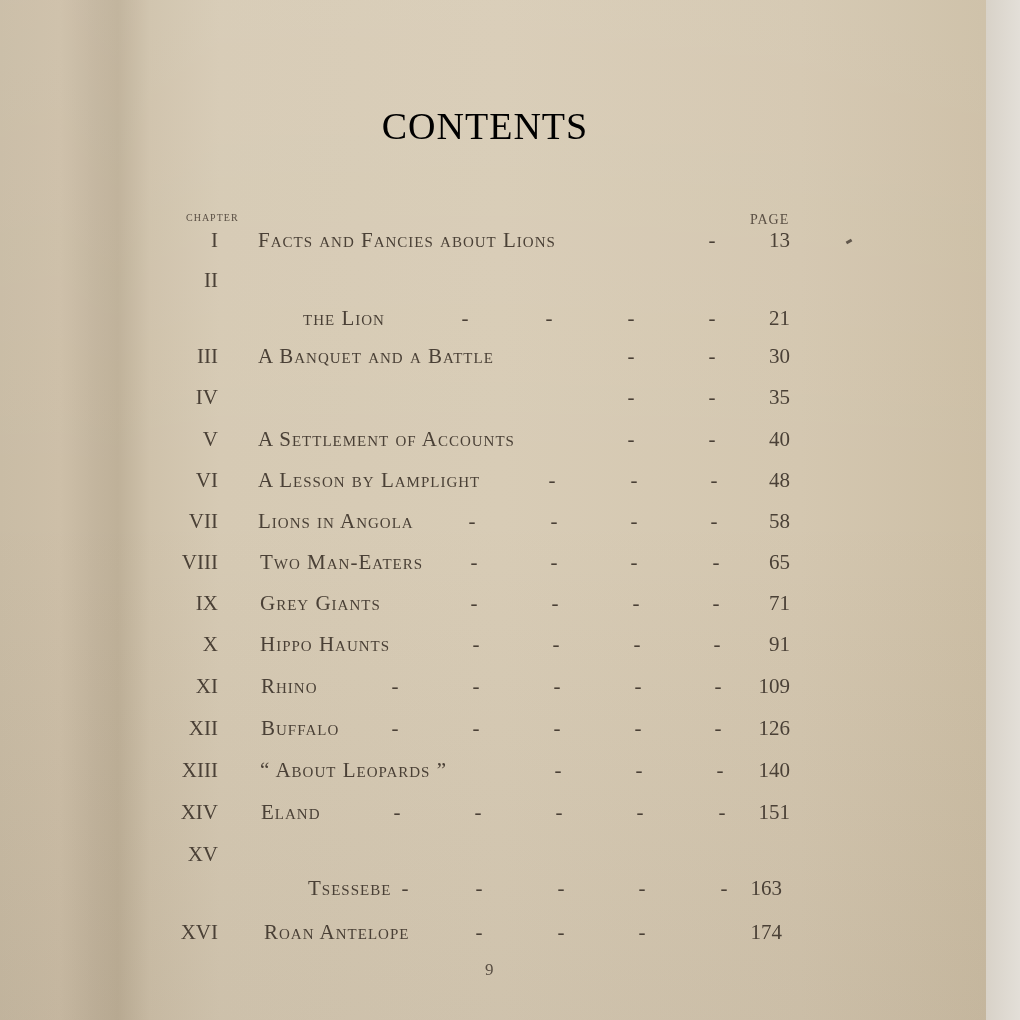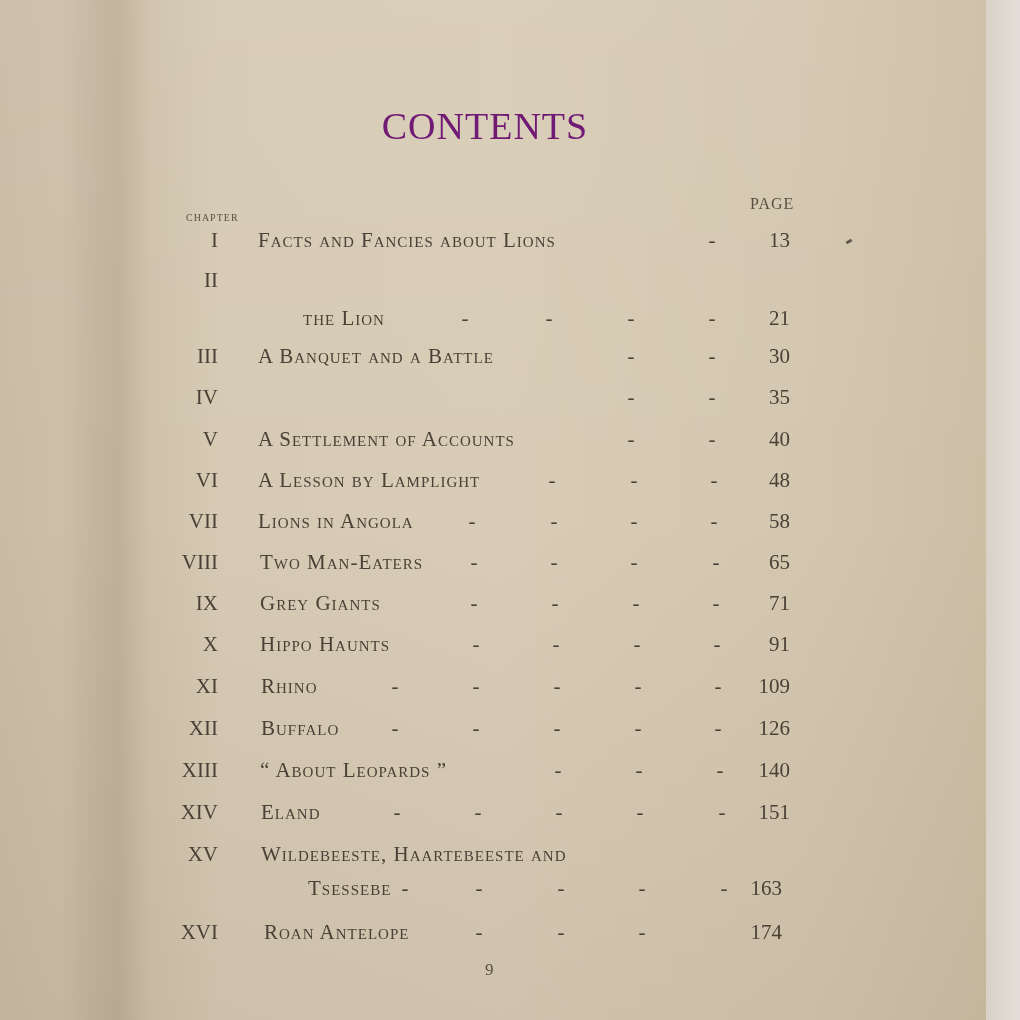--- a/index.html
+++ b/index.html
@@ -16,28 +16,28 @@
     .page::after {
       content: ""; position: absolute; inset: 0;
       background: linear-gradient(180deg, rgba(255,255,255,0.05) 0%, rgba(0,0,0,0.0) 50%, rgba(60,40,20,0.06) 100%);
     }
     .edge {
       position: absolute; right: 0; top: 0; width: 34px; height: 1020px;
       background: linear-gradient(90deg, #d8d2c8, #e3dfd8);
     }
     .title {
       position: absolute; left: 380px; top: 104px; width: 210px;
-      font-size: 38px; letter-spacing: 1px; color: #701a75;
+      font-size: 38px; letter-spacing: 1px; color: #000000;
       text-align: center;
     }
     .hdr-chapter {
       position: absolute; left: 186px; top: 212px; font-size: 10px; letter-spacing: 1px; color: #5a4f44;
     }
     .hdr-page {
-      position: absolute; left: 750px; top: 195px; font-size: 16px; letter-spacing: 1px; color: #5a4f44;
+      position: absolute; left: 750px; top: 212px; font-size: 14px; letter-spacing: 1px; color: #5a4f44;
     }
     .row { position: absolute; left: 0; width: 1000px; height: 30px; font-size: 21px; }
     .num { position: absolute; right: 782px; text-align: right; white-space: nowrap; }
     .ttl { position: absolute; left: 258px; font-variant: small-caps; letter-spacing: 1px; white-space: nowrap; }
     .ttl2 { position: absolute; font-variant: small-caps; letter-spacing: 1px; white-space: nowrap; }
     .dash { position: absolute; width: 8px; text-align: center; }
     .pg { position: absolute; right: 210px; text-align: right; white-space: nowrap; }
     .folio { position: absolute; left: 485px; top: 960px; font-size: 17px; color: #5a4f44; }
     .mark { position: absolute; left: 846px; top: 240px; width: 6px; height: 3px; background: #5d5347; transform: rotate(-30deg); }
   </style>
@@ -181,21 +181,20 @@
   <span class="dash" style="left:393px">-</span>
   <span class="dash" style="left:474px">-</span>
   <span class="dash" style="left:555px">-</span>
   <span class="dash" style="left:636px">-</span>
   <span class="dash" style="left:718px">-</span>
   <span class="pg">151</span>
 </div>
 
 <div class="row" style="top:842px">
   <span class="num">XV</span>
-  <span class="ttl" style="left:261px">Wildebeeste, Haartebeeste and</span>
 </div>
 <div class="row" style="top:876px">
   <span class="ttl2" style="left:308px">Tsessebe</span>
   <span class="dash" style="left:401px">-</span>
   <span class="dash" style="left:475px">-</span>
   <span class="dash" style="left:557px">-</span>
   <span class="dash" style="left:638px">-</span>
   <span class="dash" style="left:720px">-</span>
   <span class="pg" style="right:218px">163</span>
 </div>

